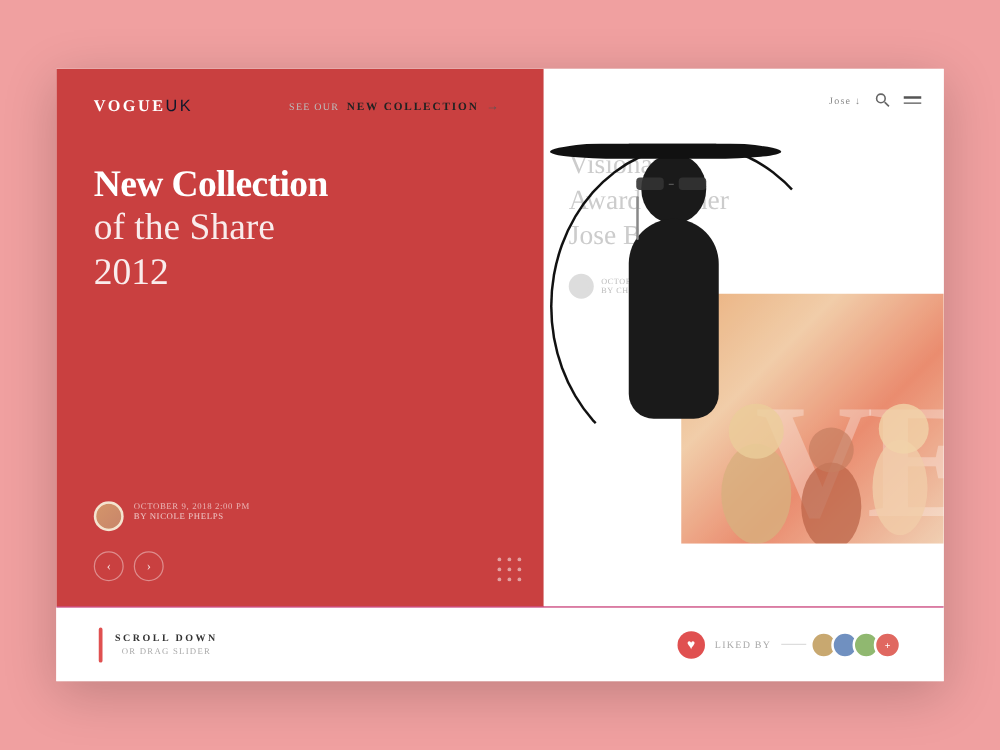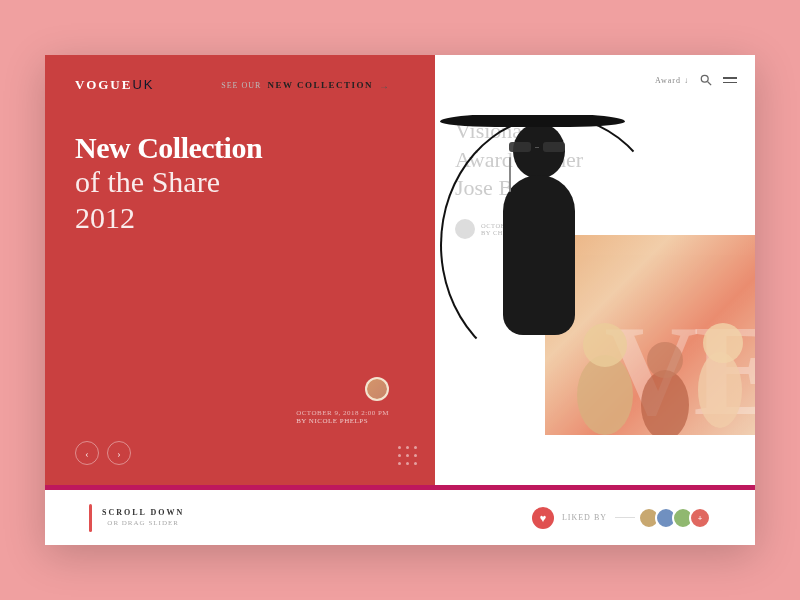--- a/index.html
+++ b/index.html
@@ -32,21 +32,21 @@
     .top-section {
       display: flex;
       flex: 1;
     }
     
     .red-panel {
       background: #c94040;
       width: 390px;
       flex-shrink: 0;
       position: relative;
-      padding: 22px 46px 20px 30px;
+      padding: 22px 36px 20px 30px;
       display: flex;
       flex-direction: column;
     }
     
     .white-panel {
       background: #fff;
       flex: 1;
       position: relative;
       padding: 22px 20px 20px 20px;
       display: flex;
@@ -131,24 +131,23 @@
       font-family: 'Georgia', serif;
       font-size: 30px;
       font-weight: normal;
       color: #fff;
       line-height: 1.2;
       opacity: 0.9;
     }
     
     .author-row {
       display: flex;
-      align-items: flex-end;
+      align-items: flex-start;
       gap: 8px;
       margin-top: 18px;
-      flex-direction: column;
     }
     .author-avatar {
       width: 24px;
       height: 24px;
       border-radius: 50%;
       background: #e8c8a0;
       border: 2px solid rgba(255,255,255,0.5);
       overflow: hidden;
       flex-shrink: 0;
     }
@@ -300,24 +299,24 @@
       height: 260px;
       border: 2px solid #111;
       border-radius: 50%;
       border-right-color: transparent;
       border-bottom-color: transparent;
     }
     
     .bottom-bar {
       height: 60px;
       background: #fff;
-      border-top: 5px solid #be185d;
-      display: flex;
-      align-items: center;
-      padding: 0 44px;
+      border-top: 1px solid #be185d;
+      display: flex;
+      align-items: center;
+      padding: 0 34px;
       gap: 0;
       justify-content: space-between;
     }
     .scroll-down-section {
       display: flex;
       align-items: center;
       gap: 10px;
     }
     .scroll-line {
       width: 3px;
@@ -493,21 +492,21 @@
             <div class="dot"></div>
             <div class="dot"></div>
         </div>
 
       </div>
 
       <div class="white-panel">
 
         <div class="white-top-bar">
           <div class="share-label">
-            <span>Award</span>
+            <span>Jose</span>
             <span>↓</span>
           </div>
           <div class="search-icon-btn">
             <svg class="search-icon-svg" viewBox="0 0 14 14">
               <circle cx="5.5" cy="5.5" r="4" stroke="#666" stroke-width="1.5" fill="none"></circle>
               <line x1="9" y1="9" x2="13" y2="13" stroke="#666" stroke-width="1.5"></line>
             </svg>
           </div>
           <div class="menu-lines">
             <div class="menu-line"></div>

